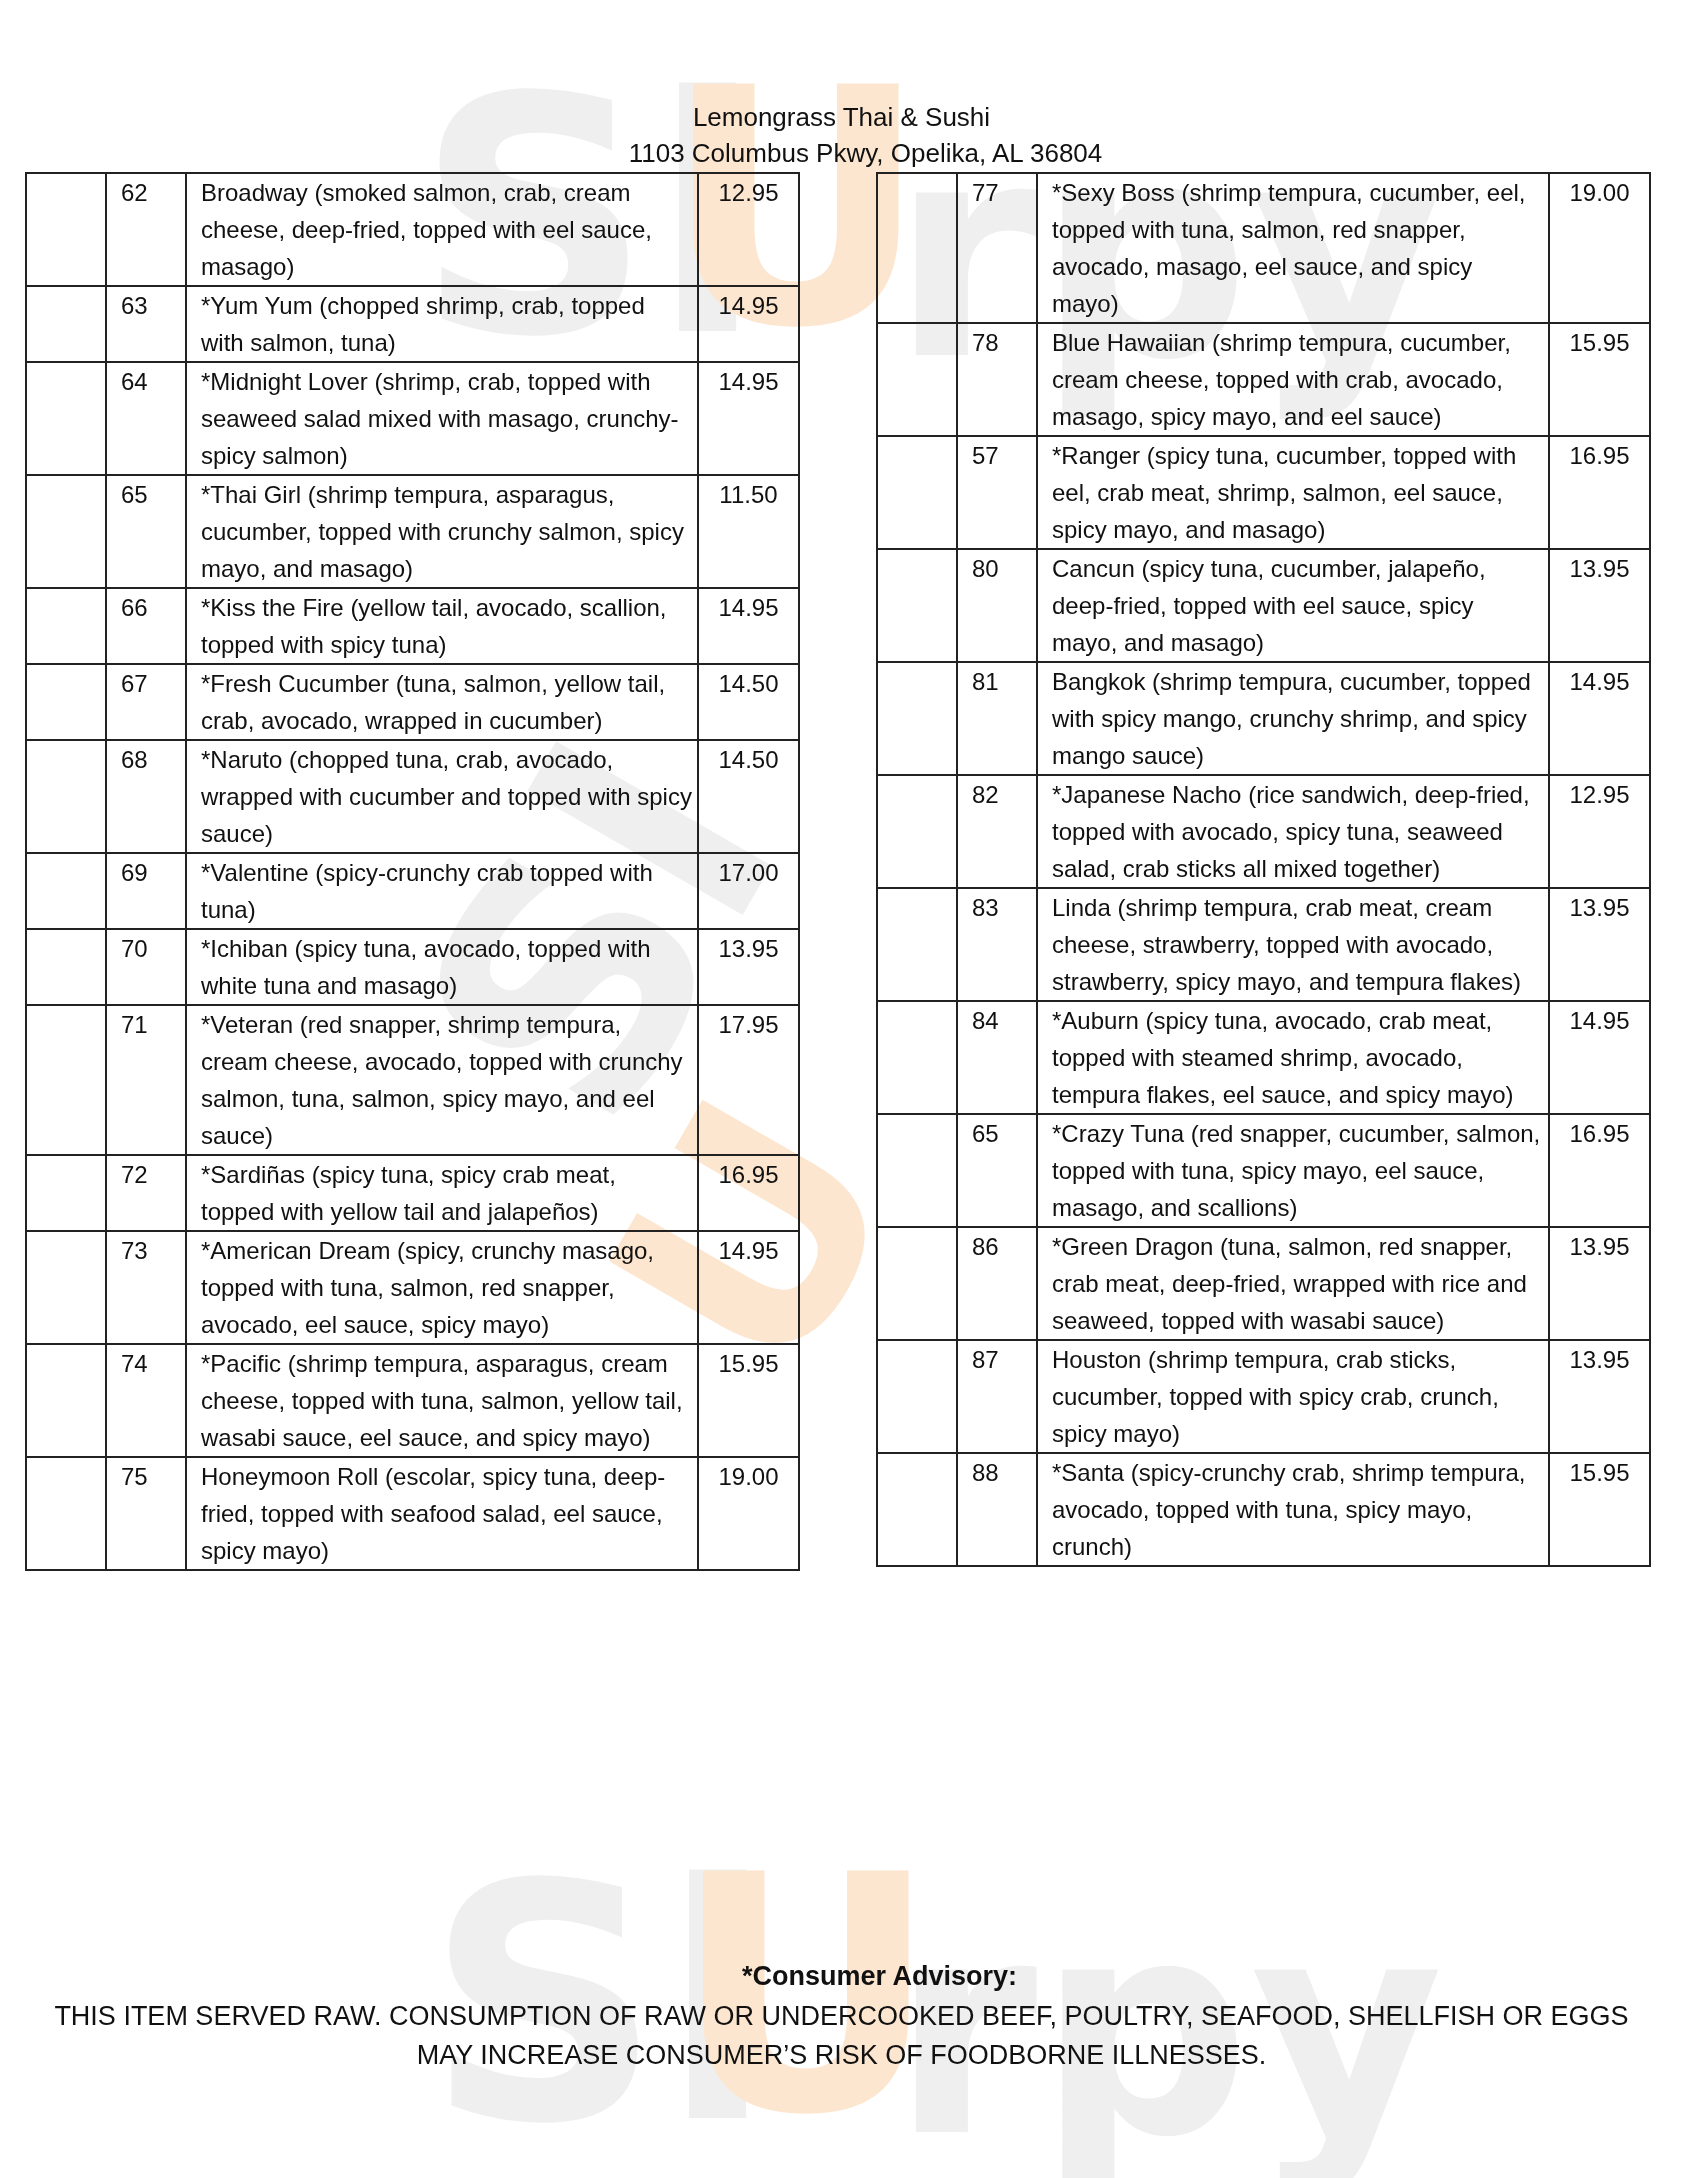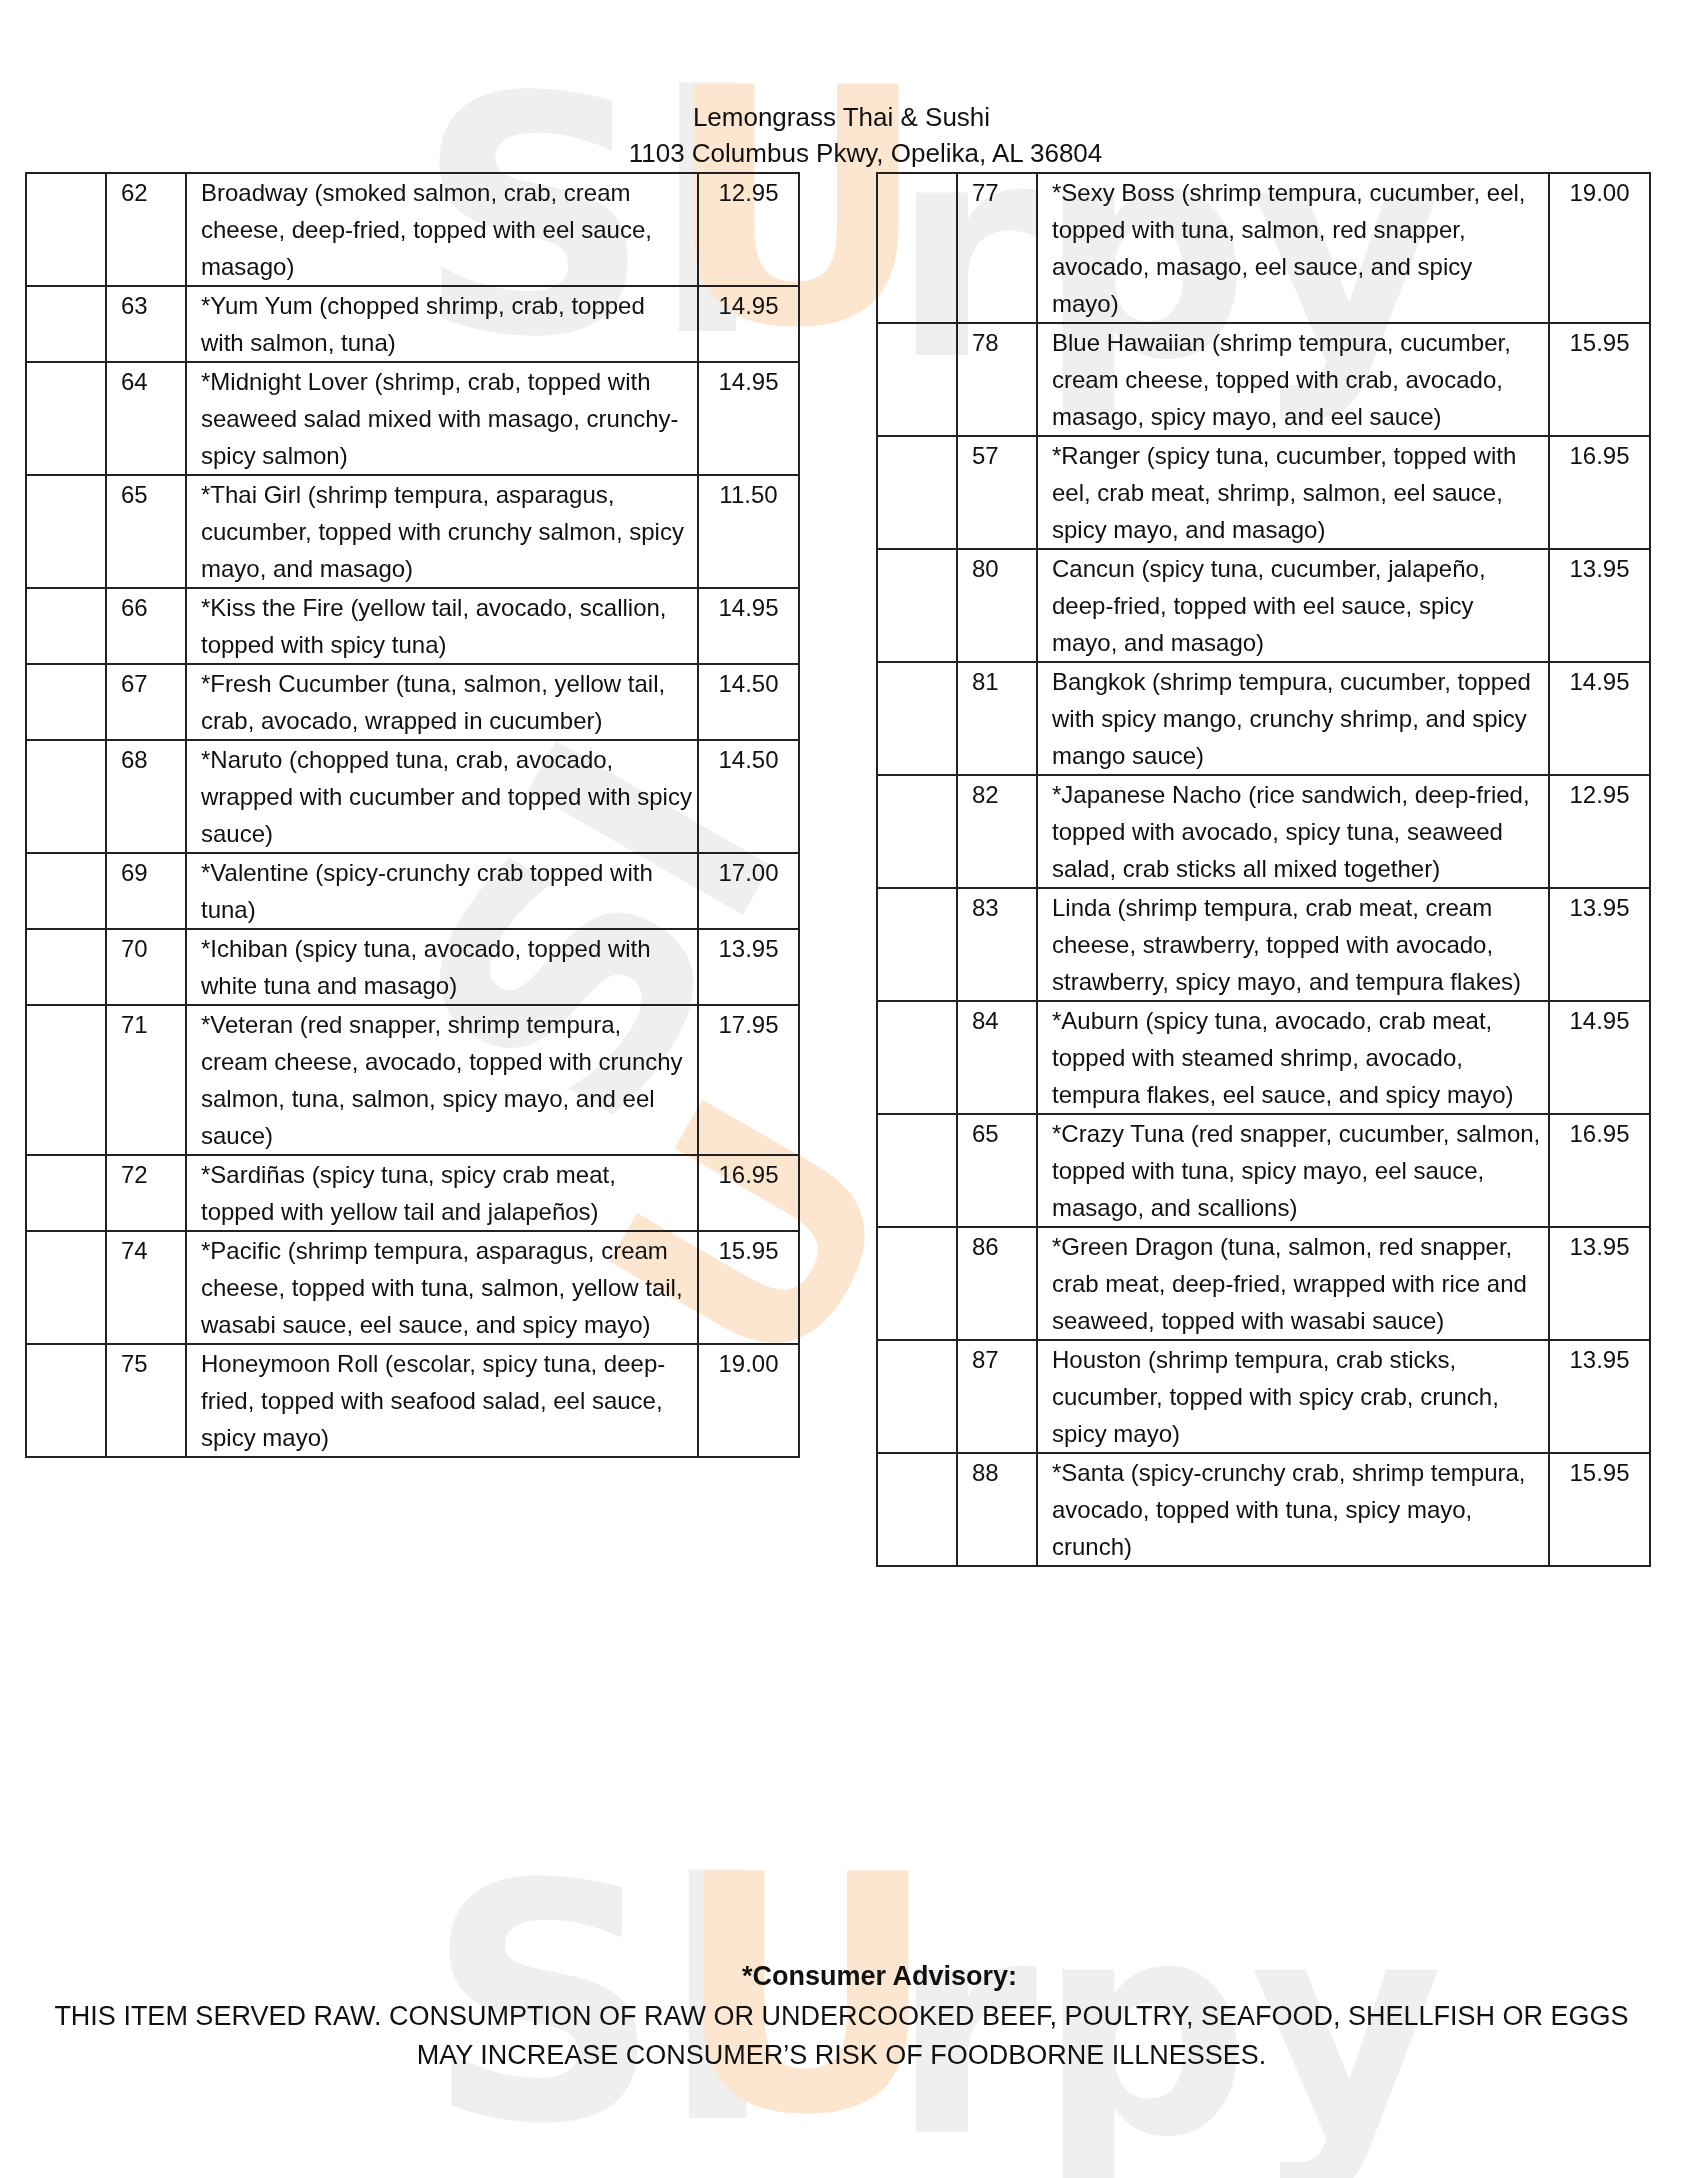--- a/index.html
+++ b/index.html
@@ -109,20 +109,26 @@
           <td class="c-price">17.95</td>
         </tr>
         <tr>
           <td class="c-blank"></td>
           <td class="c-num">72</td>
           <td class="c-desc">*Sardiñas (spicy tuna, spicy crab meat, topped with yellow tail and jalapeños)</td>
           <td class="c-price">16.95</td>
         </tr>
         <tr>
           <td class="c-blank"></td>
+          <td class="c-num">73</td>
+          <td class="c-desc">*American Dream (spicy, crunchy masago, topped with tuna, salmon, red snapper, avocado, eel sauce, spicy mayo)</td>
+          <td class="c-price">14.95</td>
+        </tr>
+        <tr>
+          <td class="c-blank"></td>
           <td class="c-num">74</td>
           <td class="c-desc">*Pacific (shrimp tempura, asparagus, cream cheese, topped with tuna, salmon, yellow tail, wasabi sauce, eel sauce, and spicy mayo)</td>
           <td class="c-price">15.95</td>
         </tr>
         <tr>
           <td class="c-blank"></td>
           <td class="c-num">75</td>
           <td class="c-desc">Honeymoon Roll (escolar, spicy tuna, deep-fried, topped with seafood salad, eel sauce, spicy mayo)</td>
           <td class="c-price">19.00</td>
         </tr>

